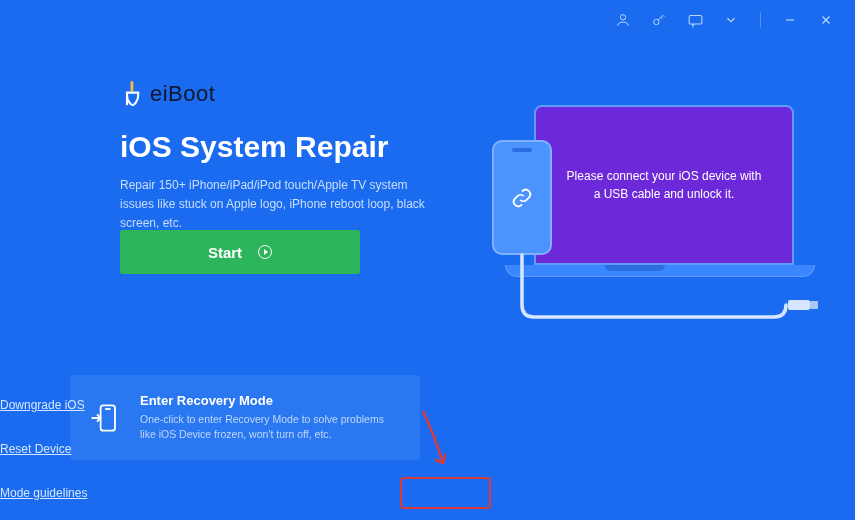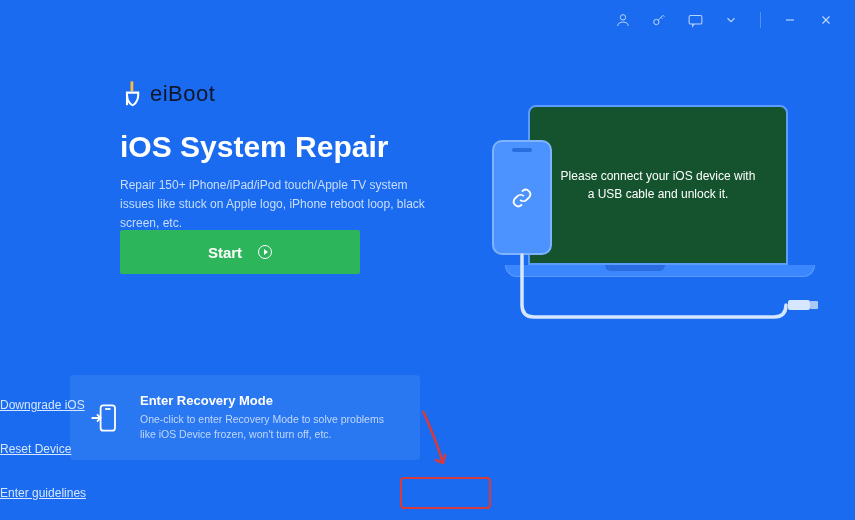--- a/index.html
+++ b/index.html
@@ -59,23 +59,23 @@
     margin-left: 1px;
   }
 
   .illustration {
     position: absolute;
     left: 470px; top: 105px;
     width: 330px; height: 230px;
   }
   .laptop-screen {
     position: absolute;
-    left: 58px; top: 0;
+    left: 64px; top: 0;
     width: 260px; height: 160px;
-    background: #14532d;
+    background: #6d28d9;
     border: 2px solid #5d9cff;
     border-radius: 8px 8px 0 0;
     display: flex; align-items: center; justify-content: center;
     text-align: center;
     padding: 0 30px;
   }
   .laptop-screen p { font-size: 12px; color: #fff; line-height: 1.5; }
   .laptop-base {
     position: absolute;
     left: 35px; top: 160px;
@@ -266,20 +266,20 @@
     <div class="card-text">
       <h3>Enter Recovery Mode</h3>
       <p>One-click to enter Recovery Mode to solve problems like iOS Device frozen, won't turn off, etc.</p>
     </div>
   </div>
 </div>
 
 <div class="footer-links">
   <a>Downgrade iOS</a>
   <a>Reset Device</a>
-  <a>Enter guidelines</a>
+  <a>Mode guidelines</a>
 </div>
 
 <div class="highlight-box highlight-reset"></div>
 <svg class="arrow" width="40" height="70">
   <path d="M8 4 Q 20 30 28 56" fill="none" stroke="#d93a3a" stroke-width="2.5"></path>
   <path d="M28 56 l-7 -3 m7 3 l2 -8" fill="none" stroke="#d93a3a" stroke-width="2.5" stroke-linecap="round"></path>
 </svg>
 
 </body></html>

